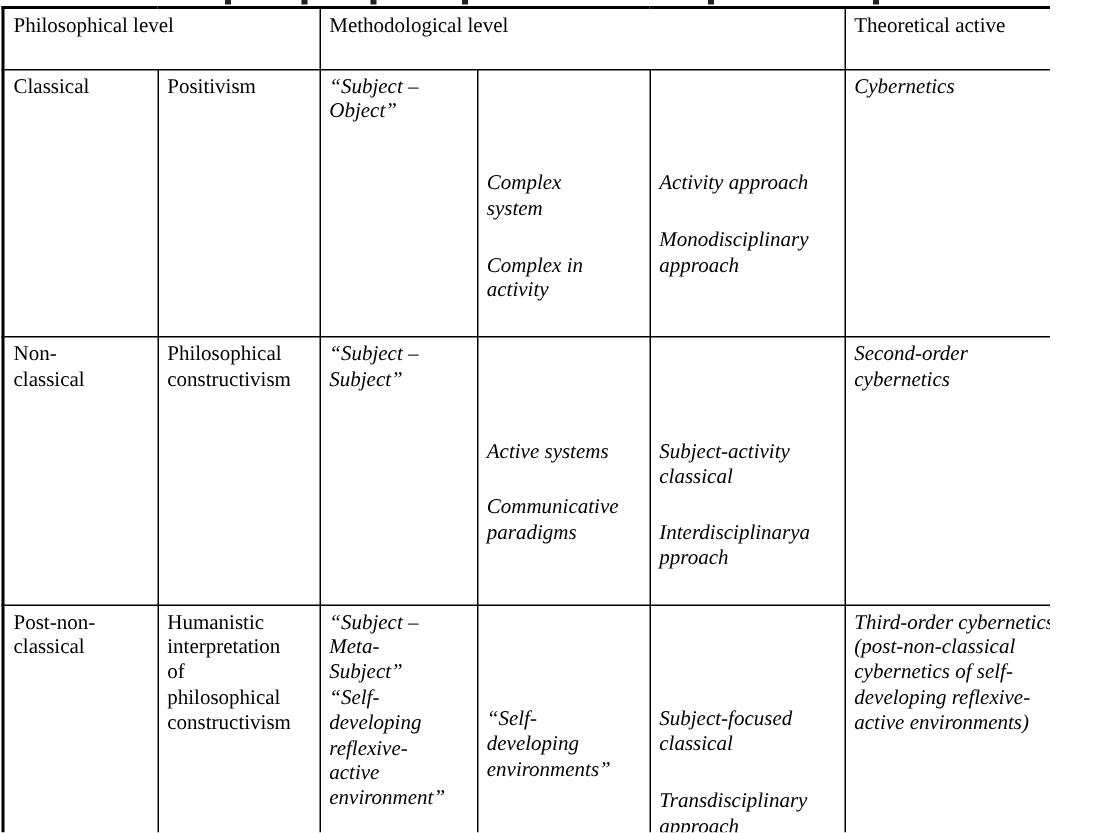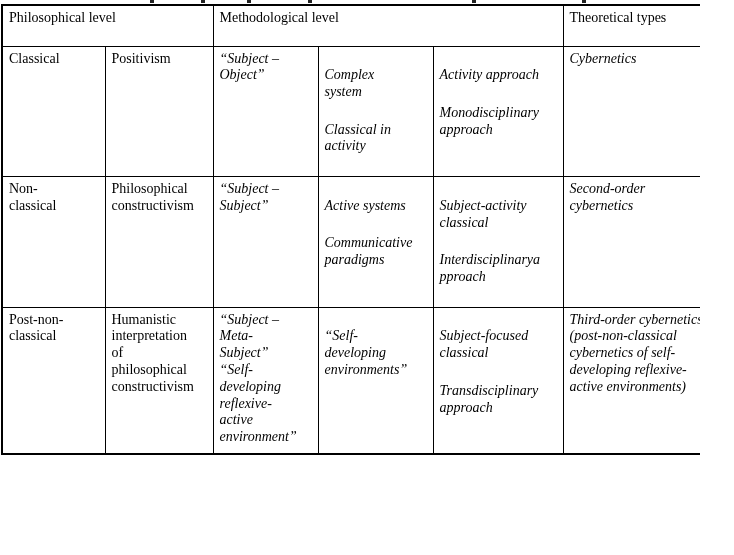--- a/index.html
+++ b/index.html
@@ -71,21 +71,21 @@
     padding-top: 10px;
   }
   td.centered {
     text-align: center;
     padding-top: 10px;
   }
   td.plain {
     padding-top: 8px;
     font-style: italic;
   }
-  .para { white-space: pre-line; }
+  .para { white-space: pre-line; margin-top: 48px; }
   .para + .para { margin-top: 4px; }
 </style>
 </head>
 <body>
 
 <div class="screen">
 
   <div>
     <span class="remnant-mark" style="left:150px"></span>
     <span class="remnant-mark" style="left:201px"></span>
@@ -103,33 +103,33 @@
       <col style="width:105px">
       <col style="width:115px">
       <col style="width:130px">
       <col style="width:169px">
     </colgroup>
 
     <tbody>
         <tr class="group-row">
       <th class="group" colspan="2">Philosophical level</th>
       <th class="group" colspan="3">Methodological level</th>
-      <th class="group">Theoretical types</th>
+      <th class="group">Theoretical active</th>
     </tr>
 
 
     <tr class="row-classical">
       <td class="type-cell">Classical</td>
       <td class="centered">Positivism</td>
       <td class="plain">“Subject –
 Object”</td>
       <td class="plain">
         <div class="para">Complex
 system</div>
-        <div class="para">Classical in
+        <div class="para">Complex in
 activity</div>
       </td>
       <td class="plain">
         <div class="para">Activity approach</div>
         <div class="para">Monodisciplinary
 approach</div>
       </td>
       <td class="plain">Cybernetics</td>
     </tr>
 

